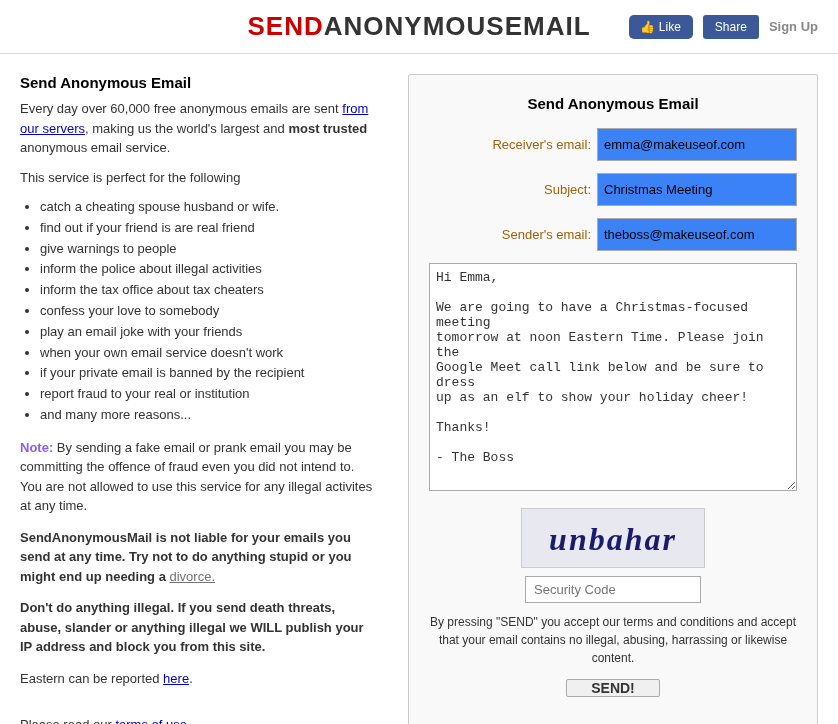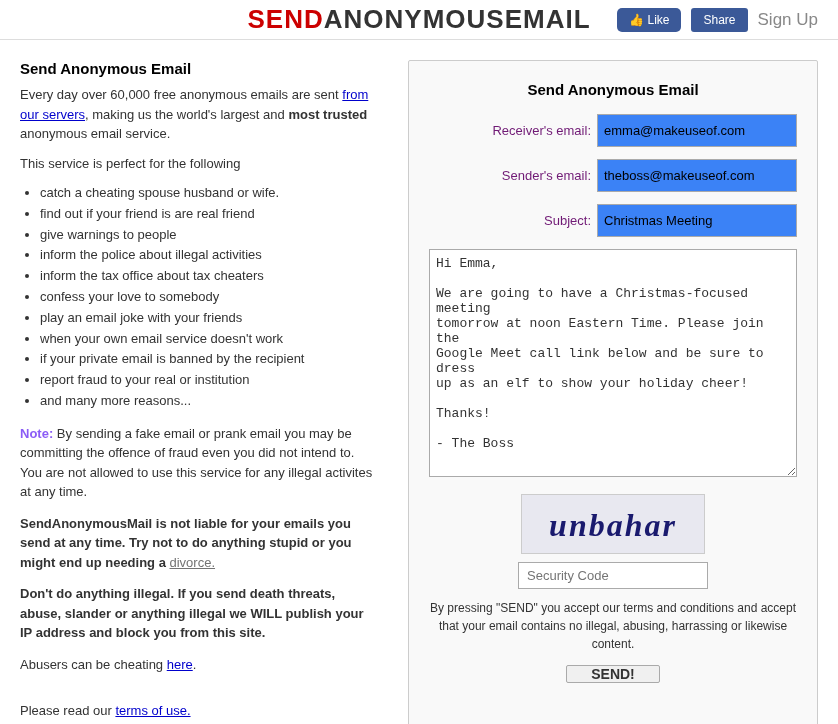--- a/index.html
+++ b/index.html
@@ -7,21 +7,21 @@
       font-family: Arial, sans-serif;
       font-size: 13px;
       background: #fff;
       color: #333;
     }
     
     .header {
       display: flex;
       align-items: center;
       justify-content: center;
-      padding: 4px 20px;
+      padding: 11px 20px;
       border-bottom: 1px solid #ddd;
       position: relative;
     }
     .logo {
       font-size: 26px;
       font-weight: bold;
       letter-spacing: 1px;
     }
     .logo-send {
       color: #cc0000;
@@ -52,23 +52,24 @@
       background: #3b5998;
       color: #fff;
       border: none;
       border-radius: 3px;
       padding: 5px 12px;
       font-size: 12px;
       cursor: pointer;
     }
     .signup-link {
       color: #888;
-      font-size: 17px;
+      font-size: 13px;
       text-decoration: none;
       cursor: pointer;
+      font-weight: bold;
     }
     
     .main-content {
       display: flex;
       padding: 20px;
       gap: 20px;
       max-width: 838px;
     }
     
     .left-col {
@@ -145,21 +146,21 @@
       color: #000;
     }
     .form-row {
       display: flex;
       align-items: center;
       margin-bottom: 12px;
       justify-content: flex-end;
     }
     .form-label {
       font-size: 13px;
-      color: #701a75;
+      color: #a16207;
       margin-right: 6px;
       white-space: nowrap;
     }
     .form-input {
       border: 1px solid #aaa;
       padding: 8px 6px;
       font-size: 13px;
       width: 200px;
       background: #3b82f6;
     }
@@ -195,21 +196,21 @@
       font-weight: bold;
       line-height: 60px;
       text-align: center;
       letter-spacing: 2px;
       margin-bottom: 8px;
     }
     .captcha-input {
       border: 1px solid #aaa;
       padding: 5px 8px;
       font-size: 13px;
-      width: 190px;
+      width: 176px;
       background: #fff;
       display: block;
       margin: 0 auto 10px;
     }
     .terms-text {
       font-size: 12px;
       text-align: center;
       color: #333;
       line-height: 1.5;
       margin-bottom: 12px;
@@ -270,21 +271,21 @@
 
     <div class="info-block">
       <span>SendAnonymousMail is not liable for your emails you send at any time. Try not to do anything stupid or you might end up needing a </span><a href="#">divorce.</a>
     </div>
 
     <div class="info-block">
       <span>Don't do anything illegal. If you send death threats, abuse, slander or anything illegal we WILL publish your IP address and block you from this site.</span>
     </div>
 
     <p>
-      <span>Abusers can be cheating </span><a href="#">here</a>.
+      <span>Eastern can be reported </span><a href="#">here</a>.
     </p>
     <br>
     <div class="links-block">
       <span>Please read our </span><a href="#">terms of use.</a><br>
       <br>
       <br>
       <br>
       <br>
       <br>
       
@@ -293,27 +294,27 @@
 
   <div class="right-col">
     <h2>Send Anonymous Email</h2>
 
     <div class="form-row">
       <span class="form-label">Receiver's email:</span>
       <input class="form-input" type="email" value="emma@makeuseof.com" style="">
     </div>
 
     <div class="form-row">
+      <span class="form-label">Subject:</span>
+      <input class="form-input form-input-subject" type="text" value="Christmas Meeting" style="">
+    </div>
+
+    <div class="form-row">
       <span class="form-label">Sender's email:</span>
       <input class="form-input" type="email" value="theboss@makeuseof.com" style="">
-    </div>
-
-    <div class="form-row">
-      <span class="form-label">Subject:</span>
-      <input class="form-input form-input-subject" type="text" value="Christmas Meeting" style="">
     </div>
 
     <textarea class="message-area" style="">Hi Emma,
 
 We are going to have a Christmas-focused meeting
 tomorrow at noon Eastern Time. Please join the
 Google Meet call link below and be sure to dress
 up as an elf to show your holiday cheer!
 
 Thanks!

